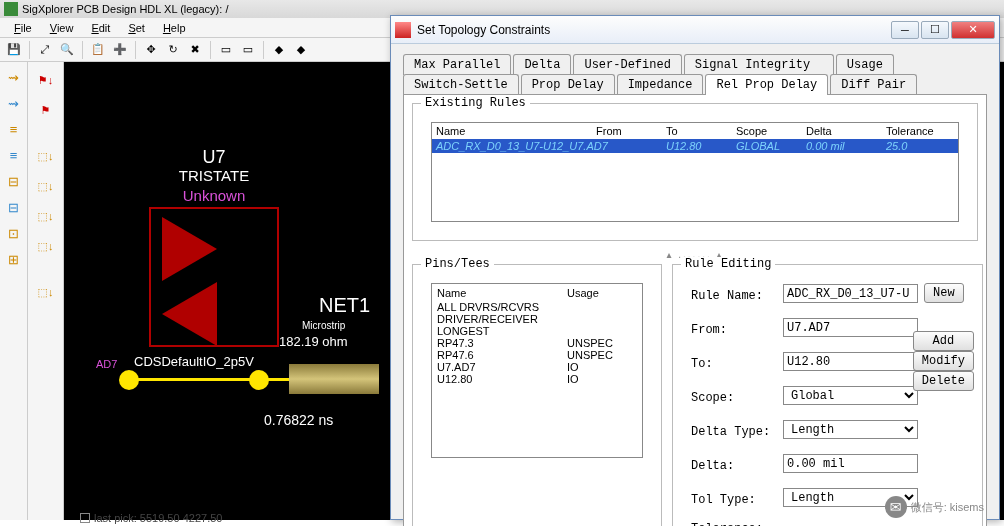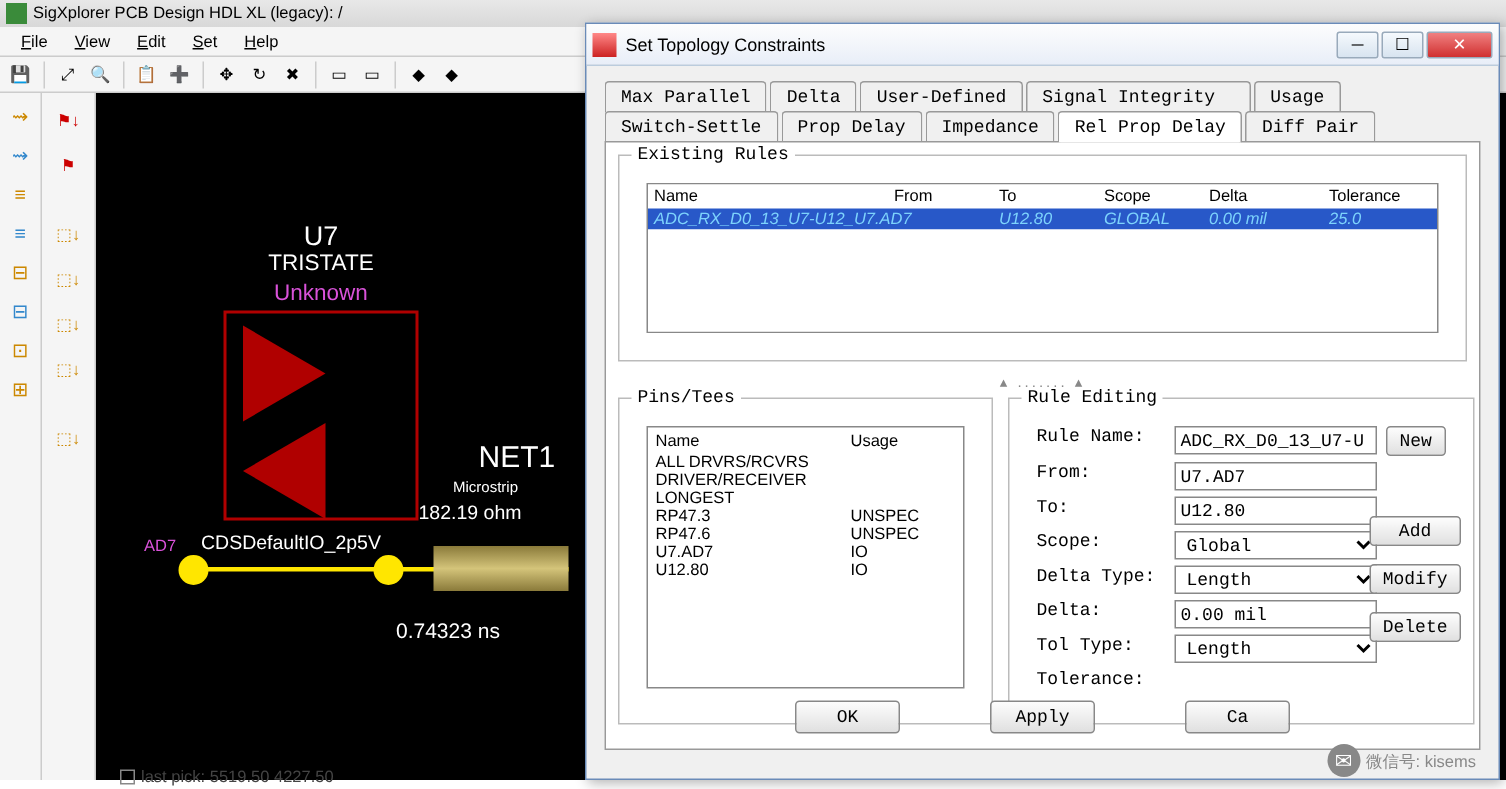--- a/index.html
+++ b/index.html
@@ -69,24 +69,24 @@
 
 .lower { display: flex; gap: 10px; }
 .pins-box { flex: 0 0 218px; }
 .rule-edit { flex: 1; }
 .pins-list { border: 1px solid #888; background: #fff; height: 175px; font-family: "Courier New", monospace; font-size: 12px; padding: 3px 5px; }
 .pins-list .hdr { display: flex; margin-bottom: 2px; }
 .pins-list .row { display: flex; }
 .pins-list .c1 { width: 130px; }
 .pins-list .c2 { width: 70px; }
 
-.form-row { display: flex; align-items: flex-start; margin-bottom: 4px; gap: 6px; }
+.form-row { display: flex; align-items: flex-end; margin-bottom: 15px; gap: 6px; }
 .form-row label { width: 86px; font-family: "Courier New", monospace; font-size: 12px; }
 .form-row input, .form-row select { font-family: "Courier New", monospace; font-size: 12px; padding: 1px 3px; border: 1px solid #888; background: #fff; width: 135px; height: 19px; }
-.btncol { position: absolute; right: 12px; top: 249px; display: flex; flex-direction: column; gap: 12px; }
+.btncol { position: absolute; right: 12px; top: 236px; display: flex; flex-direction: column; gap: 0; }
 .dlgbtn { border: 1px solid #888; background: linear-gradient(#fdfdfd,#e0e0e0); padding: 2px 8px; font-family: "Courier New", monospace; font-size: 12px; border-radius: 3px; cursor: default; min-width: 58px; text-align: center; }
 .newbtn { min-width: 38px; }
 
 .dlg-footer { position: absolute; bottom: 10px; left: 0; width: 100%; display: flex; justify-content: center; gap: 60px; }
 .dlg-footer .dlgbtn { min-width: 70px; padding: 3px 10px; }
 
 .watermark { position: absolute; right: 20px; bottom: 8px; color: #888; font-size: 14px; display: flex; align-items: center; gap: 4px; }
 .wm-icon { width: 22px; height: 22px; border-radius: 50%; background: #888; color: #fff; display: flex; align-items: center; justify-content: center; font-size: 14px; }
 
 .statusbar { position: absolute; left: 80px; bottom: 2px; font-size: 10px; color: #444; display:flex; align-items:center; gap:4px;}
@@ -159,21 +159,21 @@
       <div class="tri2"></div>
       <div class="net1">NET1</div>
       <div class="microstrip">Microstrip</div>
       <div class="ohm">182.19 ohm</div>
       <div class="ad7">AD7</div>
       <div class="cdsio">CDSDefaultIO_2p5V</div>
       <div class="wire"></div>
       <div class="tline"></div>
       <div class="pin1"></div>
       <div class="pin2"></div>
-      <div class="ns">0.74323 ns</div>
+      <div class="ns">0.76822 ns</div>
     </div>
   </div>
 
   <div class="statusbar">
     <span class="chk"></span>
     <span>last pick: 5519.50 4227.50</span>
   </div>
 </div>
 
 <div class="dialog">

